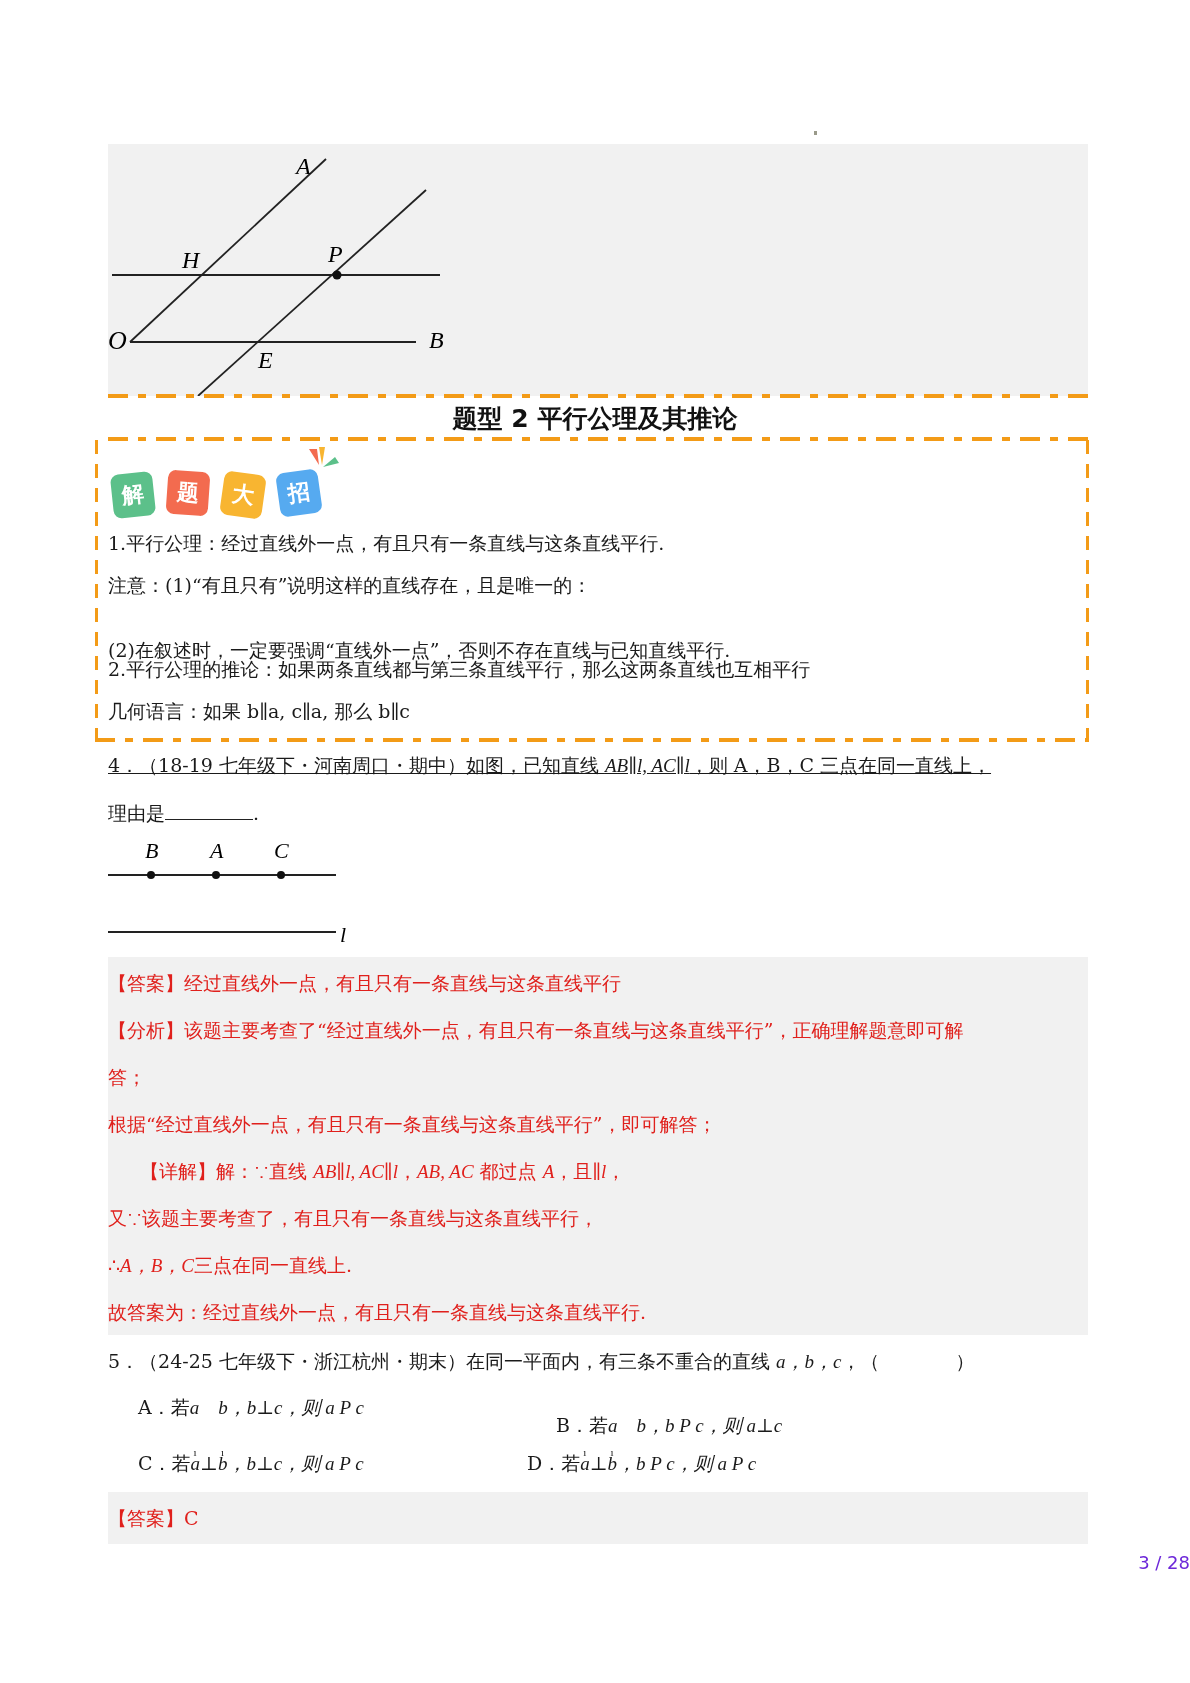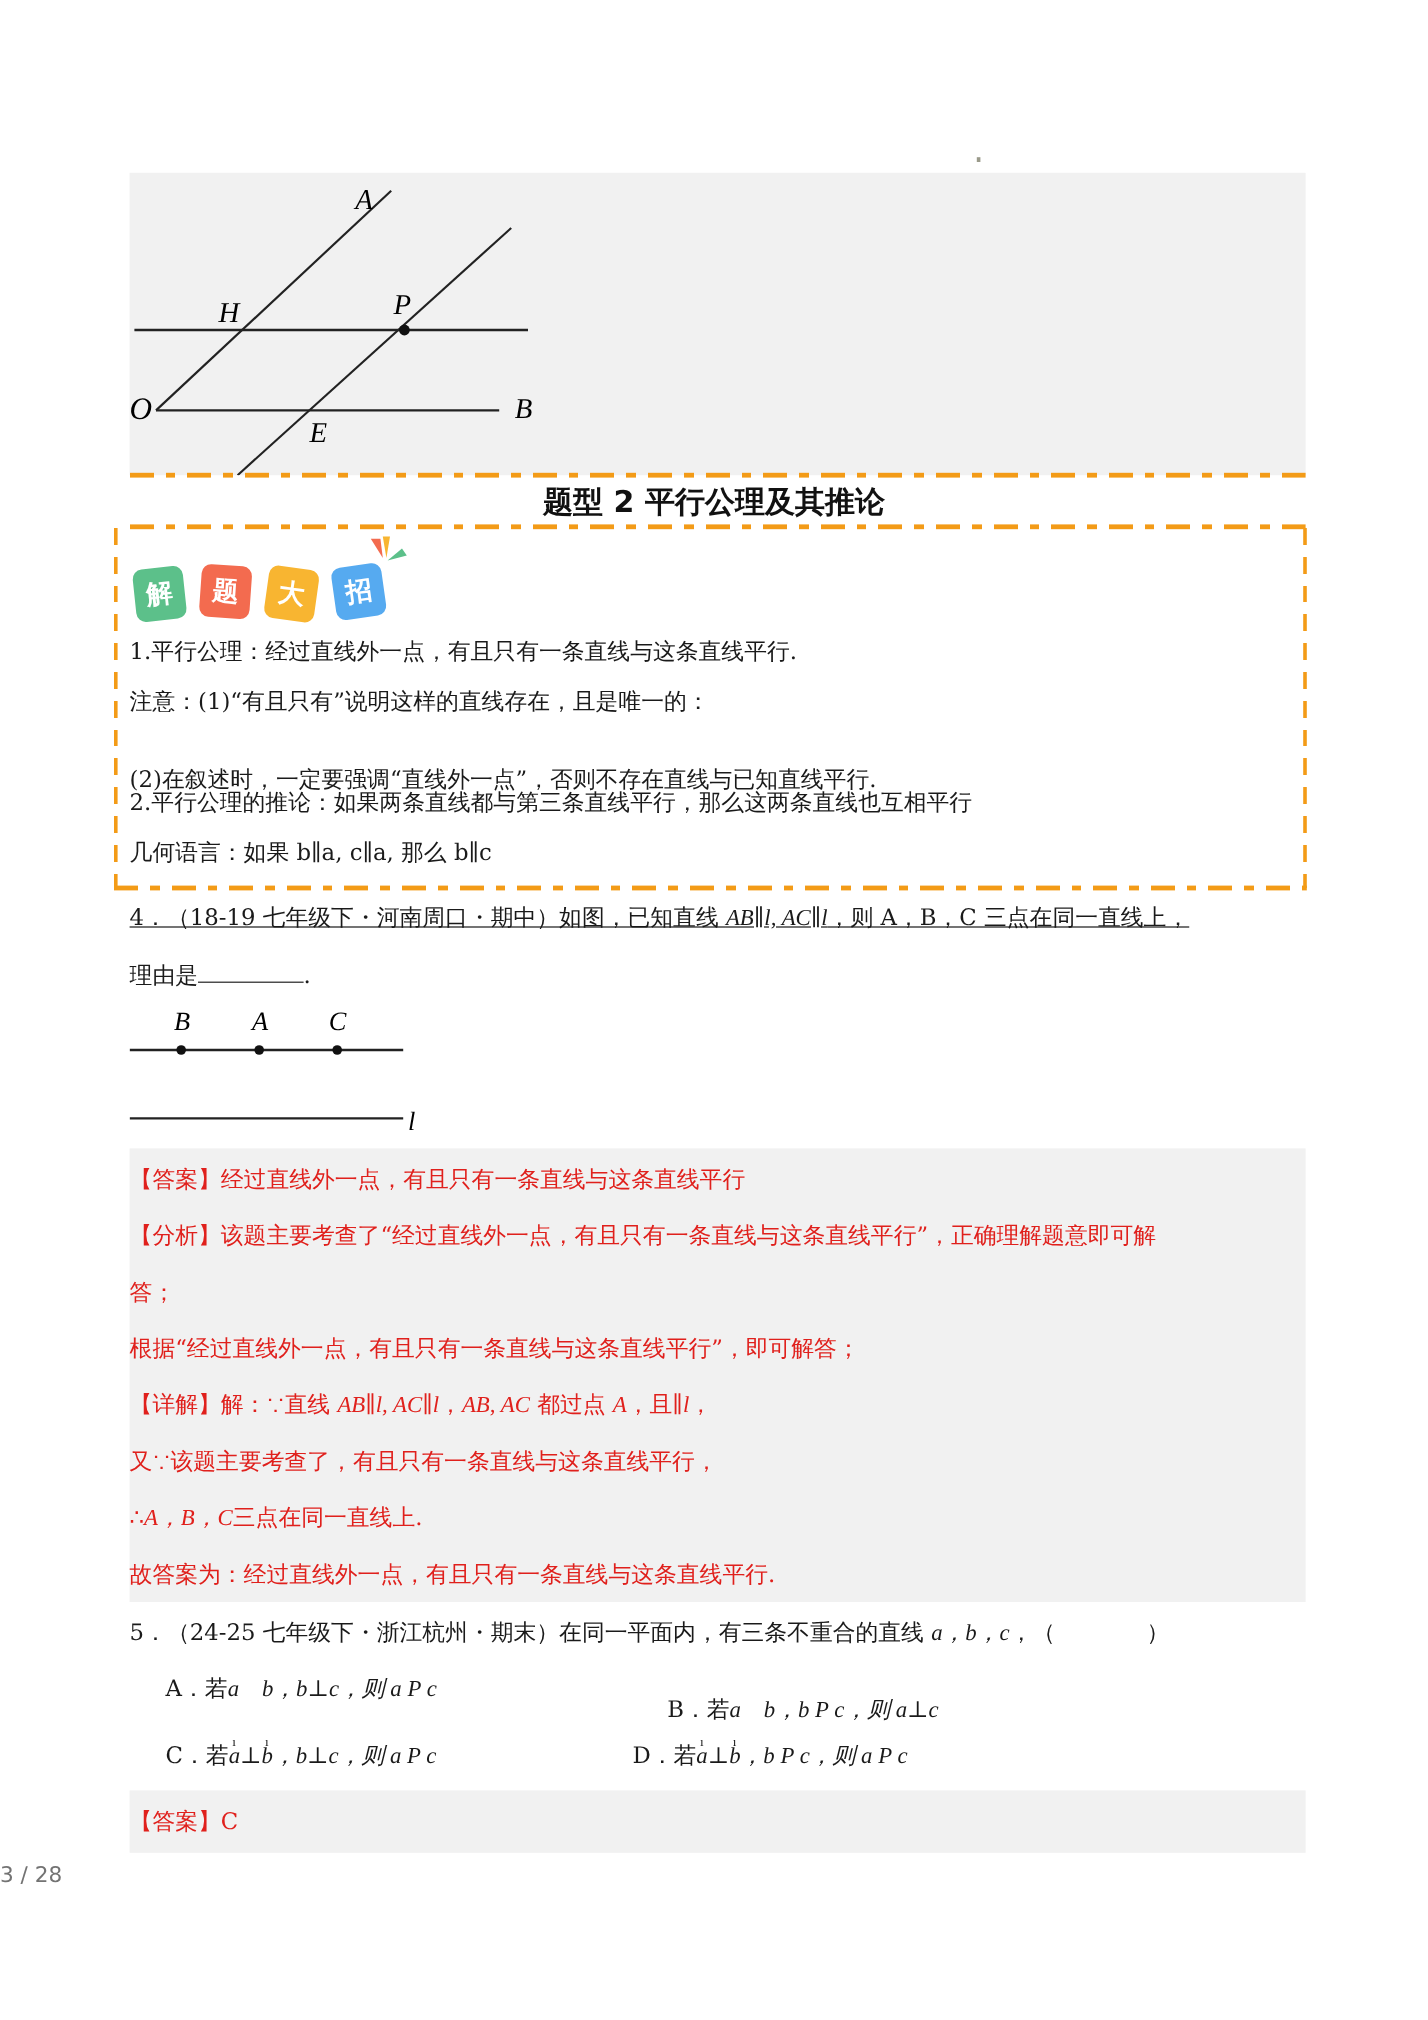--- a/index.html
+++ b/index.html
@@ -24,22 +24,22 @@
 
   .line { position: absolute; left: 108px; font-size: 19px; line-height: 26px; white-space: nowrap; }
   .red { color: #e0201c; }
   .math { font-family: "Liberation Serif", "DejaVu Serif", serif; font-style: italic; }
   .blank { display: inline-block; width: 88px; border-bottom: 1px solid #222; height: 18px; vertical-align: baseline; }
 
   .opt { position: absolute; font-size: 19px; line-height: 26px; white-space: nowrap; }
   .sup { position: relative; }
   .sup .tick { position: absolute; left: 3px; top: -14px; font-size: 11px; font-style: normal; }
 
-  .page-num { position: absolute; top: 1552px; left: 0; width: 1190px; text-align: left;
-              font-family: "DejaVu Sans", "Liberation Sans", sans-serif; font-size: 18px; color: #737373; }
+  .page-num { position: absolute; top: 1552px; left: 0; width: 1190px; text-align: right;
+              font-family: "DejaVu Sans", "Liberation Sans", sans-serif; font-size: 18px; color: #6d28d9; }
 </style>
 </head>
 <body>
 
 <div class="tiny-mark"></div>
 
 <div class="abs gray-block" style="left:108px; top:144px; width:980px; height:252px;"></div>
 <svg class="abs" style="left:108px; top:144px;" width="460" height="252" viewBox="0 0 460 252">
   <line x1="4" y1="131" x2="332" y2="131" stroke="#222" stroke-width="2"></line>
   <line x1="22" y1="198" x2="308" y2="198" stroke="#222" stroke-width="2"></line>
@@ -103,21 +103,21 @@
   <text x="166" y="18" font-family="Liberation Serif, serif" font-style="italic" font-size="22">C</text>
   <line x1="0" y1="92" x2="228" y2="92" stroke="#222" stroke-width="2"></line>
   <text x="232" y="102" font-family="Liberation Serif, serif" font-style="italic" font-size="22">l</text>
 </svg>
 
 <div class="abs gray-block" style="left:108px; top:957px; width:980px; height:378px;"></div>
 <div class="line red" style="top:970px;">【答案】经过直线外一点，有且只有一条直线与这条直线平行</div>
 <div class="line red" style="top:1017px;">【分析】该题主要考查了“经过直线外一点，有且只有一条直线与这条直线平行”，正确理解题意即可解</div>
 <div class="line red" style="top:1064px;">答；</div>
 <div class="line red" style="top:1111px;">根据“经过直线外一点，有且只有一条直线与这条直线平行”，即可解答；</div>
-<div class="line red" style="top:1158px;">
+<div class="line red" style="top:1158px;margin-left:32px;">
   <span>【详解】解：∵直线 </span><span class="math">AB∥l, AC∥l</span><span>，</span><span class="math">AB, AC</span><span> 都过点 </span><span class="math">A</span><span>，且∥</span><span class="math">l</span><span>，</span>
 </div>
 <div class="line red" style="top:1205px;">又∵该题主要考查了，有且只有一条直线与这条直线平行，</div>
 <div class="line red" style="top:1252px;">
   <span>∴</span><span class="math">A，B，C</span><span>三点在同一直线上.</span>
 </div>
 <div class="line red" style="top:1299px;">故答案为：经过直线外一点，有且只有一条直线与这条直线平行.</div>
 
 <div class="line" style="top:1348px;">
   <span>5．（24-25 七年级下・浙江杭州・期末）在同一平面内，有三条不重合的直线 </span><span class="math">a，b，c</span><span>，（　　　　）</span>

